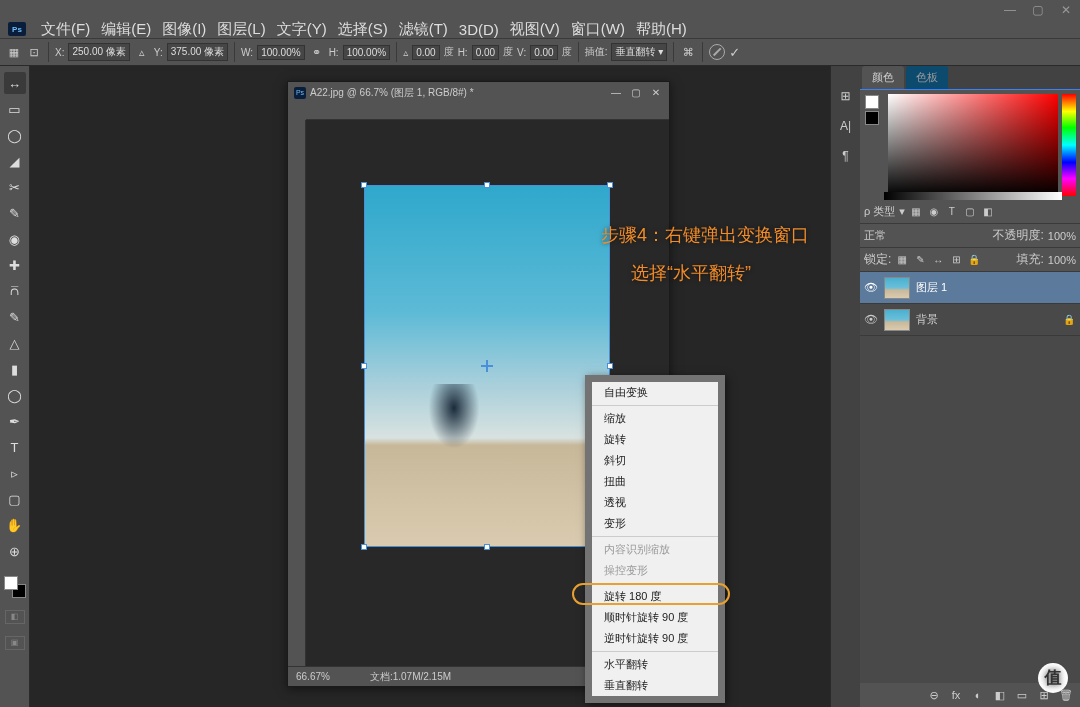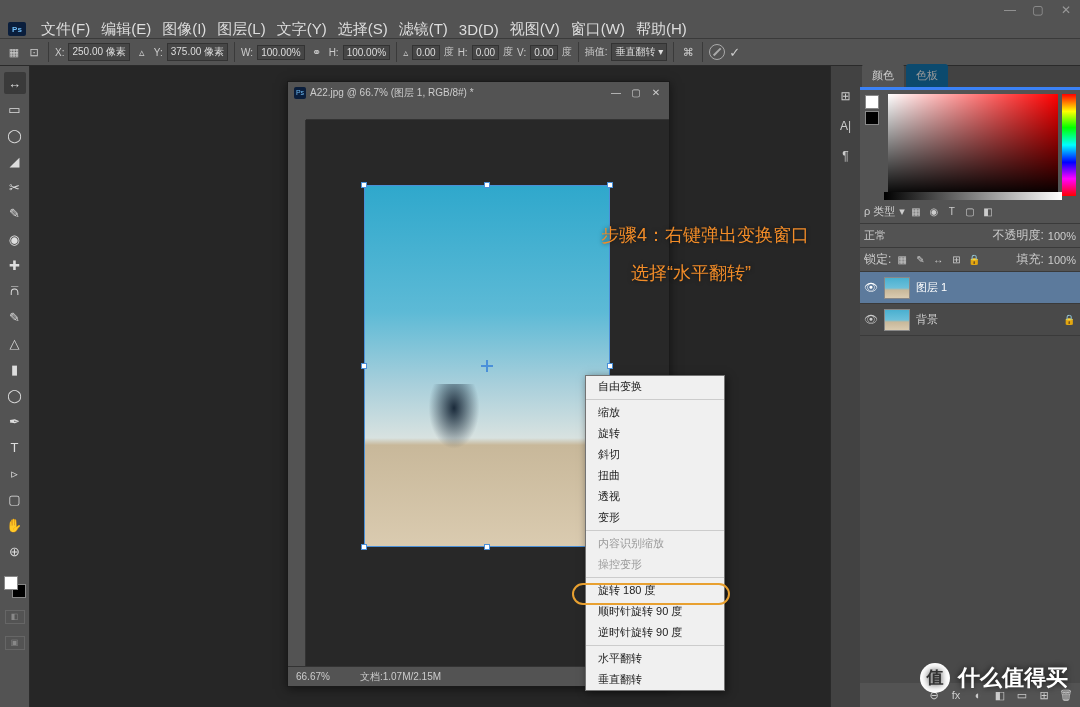--- a/index.html
+++ b/index.html
@@ -38,32 +38,32 @@
   .image::before { content:''; position:absolute; top:55%; left:20%; width:100px; height:120px; background: radial-gradient(ellipse at 40% 20%, #1a2a3a 0%, transparent 30%); }
   .xform { position:absolute; left:58px; top:65px; width:246px; height:362px; border:1px solid #4a90d9; }
   .xform .h { position:absolute; width:6px; height:6px; background:#fff; border:1px solid #4a90d9; }
   .xform .h.tl{top:-4px;left:-4px;} .xform .h.tc{top:-4px;left:50%;margin-left:-3px;} .xform .h.tr{top:-4px;right:-4px;}
   .xform .h.ml{top:50%;left:-4px;margin-top:-3px;} .xform .h.mr{top:50%;right:-4px;margin-top:-3px;}
   .xform .h.bl{bottom:-4px;left:-4px;} .xform .h.bc{bottom:-4px;left:50%;margin-left:-3px;} .xform .h.br{bottom:-4px;right:-4px;}
   .xform .center { position:absolute; top:50%; left:50%; width:12px; height:12px; margin:-6px; pointer-events:none;}
   .xform .center::before,.xform .center::after{content:'';position:absolute;background:#4a90d9;}
   .xform .center::before{left:5px;top:0;width:2px;height:12px;}
   .xform .center::after{top:5px;left:0;height:2px;width:12px;}
-  .status { position:absolute; bottom:0; left:0; right:0; height:20px; background:#535353; display:flex; align-items:center; padding:0 8px; gap:30px; font-size:10px; color:#ccc; border-top:1px solid #333;}
+  .status { position:absolute; bottom:0; left:0; right:0; height:20px; background:#535353; display:flex; align-items:center; padding:0 8px; gap:40px; font-size:10px; color:#ccc; border-top:1px solid #333;}
   .annotation { position:absolute; color:#f28c28; font-size:18px; font-weight:500; text-shadow:0 0 4px rgba(0,0,0,0.6);text-align:center;}
-  .ctx { position:absolute; left:555px; top:309px; width:140px; background:#f0f0f0; border:1px solid #737373; box-shadow:2px 2px 8px rgba(0,0,0,0.5); color:#222; font-size:11px;}
+  .ctx { position:absolute; left:555px; top:309px; width:140px; background:#f0f0f0; border:7px solid #737373; box-shadow:2px 2px 8px rgba(0,0,0,0.5); color:#222; font-size:11px;}
   .ctx .ci { padding:3px 12px; }
   .ctx .ci.disabled { color:#999; }
   .ctx .csep { height:1px; background:#ccc; margin:2px 0;}
   .ctx .ci.hl { position:relative; }
   .hlring { position:absolute; left:542px; top:517px; width:158px; height:22px; border:2px solid #e8a030; border-radius:11px; pointer-events:none; z-index:50;}
   .right-strip { width:30px; background:#424242; border-left:1px solid #2a2a2a; display:flex; flex-direction:column; align-items:center; padding-top:20px; gap:10px;}
   .right-strip .ri { width:20px; height:20px; color:#ccc; text-align:center; line-height:20px; font-size:12px;}
   .panels { width:220px; background:#535353; display:flex; flex-direction:column;}
-  .panel-tabs { display:flex; height:24px; background:#424242; border-bottom:3px solid #3b82f6; align-items:flex-end;}
+  .panel-tabs { display:flex; height:24px; background:#424242; border-bottom:1px solid #3b82f6; align-items:flex-end;}
   .panel-tabs .tab { padding:4px 10px; font-size:11px; color:#ccc; background:#535353; border-top-left-radius:3px; border-top-right-radius:3px; margin-left:2px;}
   .panel-tabs .tab.inactive { background:#0c4a6e; color:#999;}
   .color-panel { height:110px; background:#535353; display:flex; padding:4px; gap:4px;}
   .color-sw { width:20px; display:flex; flex-direction:column;}
   .color-sw .cbox { width:14px; height:14px; border:1px solid #888; margin:1px;}
   .color-field { flex:1; background: linear-gradient(to bottom, rgba(0,0,0,0) 0%, #000 100%), linear-gradient(to right, #fff 0%, #f00 100%); position:relative;}
   .hue-strip { width:14px; background: linear-gradient(to bottom,#f00 0%,#ff0 17%,#0f0 33%,#0ff 50%,#00f 67%,#f0f 83%,#f00 100%);}
   .gray-strip { position:absolute; bottom:0; left:24px; right:18px; height:8px; background:linear-gradient(to right,#000,#fff);}
   .layers-panel { flex:1; background:#494949; display:flex; flex-direction:column;}
   .lp-row { display:flex; align-items:center; height:24px; padding:0 4px; gap:4px; border-bottom:1px solid #3a3a3a; background:#535353;}
@@ -295,14 +295,13 @@
         <span class="fi">▭</span>
         <span class="fi">⊞</span>
         <span class="fi">🗑</span>
       </div>
     </div>
   </div>
 </div>
 
 <div class="watermark">
   <div class="wm-ico">值</div>
-  <span>什么值得买</span>
 </div>
 
 </body></html>

